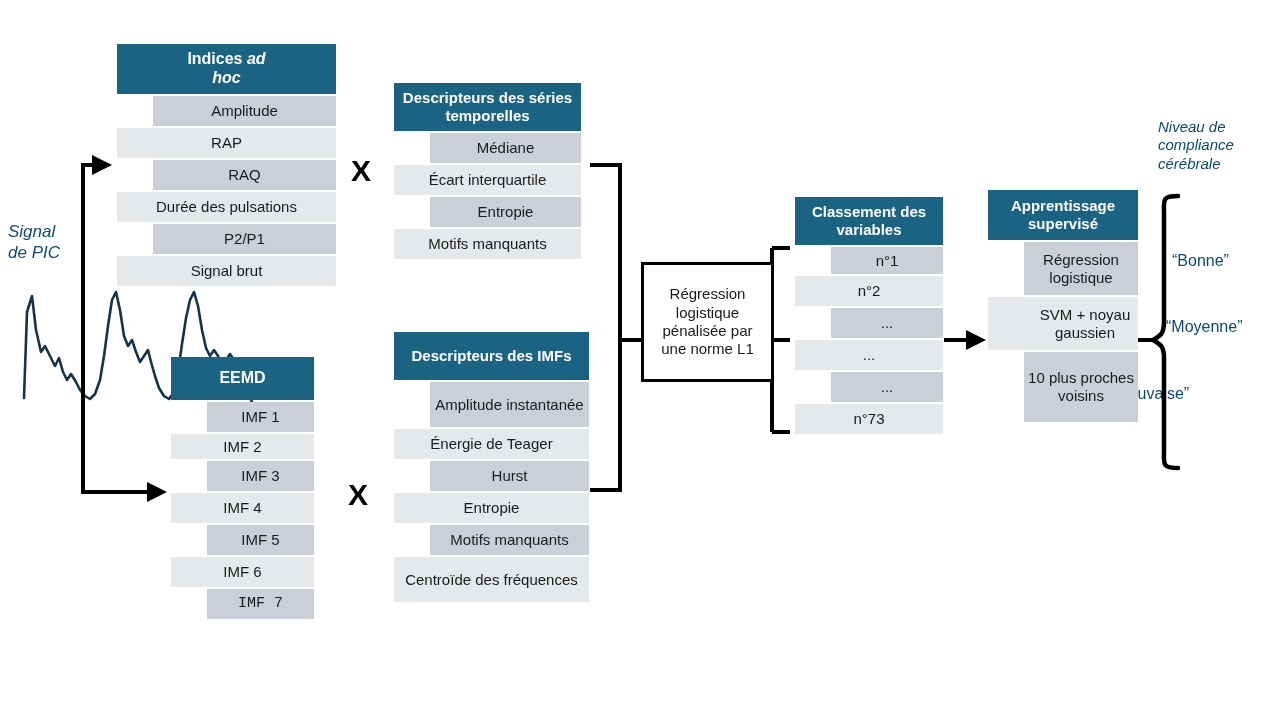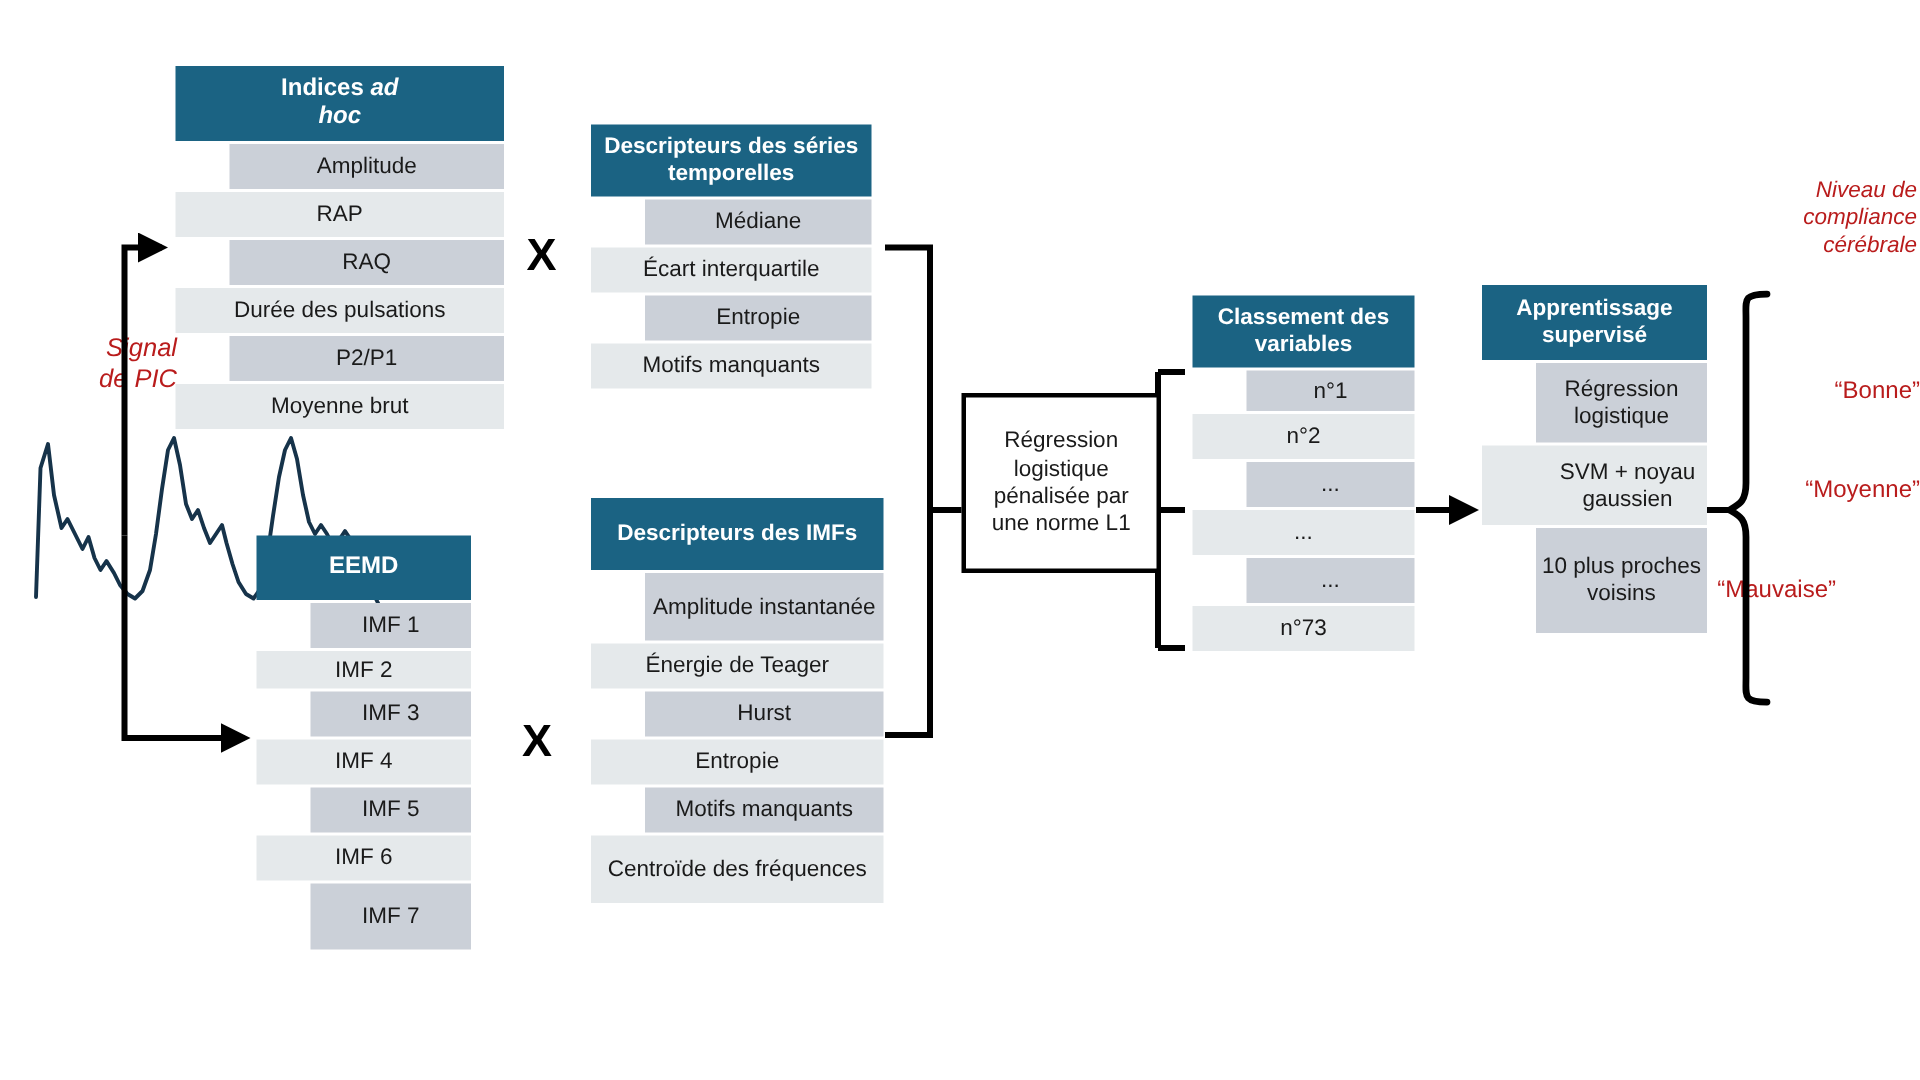--- a/index.html
+++ b/index.html
@@ -55,22 +55,22 @@
     align-items: center;
     justify-content: center;
     text-align: center;
     line-height: 1.22;
     color: #1a1a1a;
   }
 
   
   .ftext {
     position: absolute;
-    color: #b91c1c;
-    text-align: right;
+    color: #0c4a6e;
+    text-align: left;
     line-height: 1.22;
     white-space: pre-line;
   }
   .ital { font-style: italic; }
   .xmark {
     position: absolute;
     font-weight: bold;
     color: #000000;
     font-size: 30px;
     line-height: 1;
@@ -139,32 +139,32 @@
 
   <div class="col" style="left:117px; top:44px; width:219px; z-index:4;">
     <div class="col-head" style="height:50px; font-size:16px;">
       <span><span>Indices </span><em>ad</em><br><em>hoc</em></span>
     </div>
     <div class="row dark" style="height:30px; font-size:15px;">Amplitude</div>
     <div class="row light" style="height:30px; font-size:15px;">RAP</div>
     <div class="row dark" style="height:30px; font-size:15px;">RAQ</div>
     <div class="row light" style="height:30px; font-size:15px;">Durée des pulsations</div>
     <div class="row dark" style="height:30px; font-size:15px;">P2/P1</div>
-    <div class="row light" style="height:30px; font-size:15px;">Moyenne brut</div>
+    <div class="row light" style="height:30px; font-size:15px;">Signal brut</div>
   </div>
 
   <div class="col" style="left:171px; top:357px; width:143px; z-index:4;">
     <div class="col-head" style="height:43px; font-size:16px;">EEMD</div>
     <div class="row dark" style="height:30px; font-size:15px;">IMF 1</div>
     <div class="row light" style="height:25px; font-size:15px;">IMF 2</div>
     <div class="row dark" style="height:30px; font-size:15px;">IMF 3</div>
     <div class="row light" style="height:30px; font-size:15px;">IMF 4</div>
     <div class="row dark" style="height:30px; font-size:15px;">IMF 5</div>
     <div class="row light" style="height:30px; font-size:15px;">IMF 6</div>
-    <div class="row dark" style="height:44px; font-size:15px;">IMF 7</div>
+    <div class="row dark" style="height:30px; font-size:15px;font-family:Liberation Mono, monospace;">IMF 7</div>
   </div>
 
   <div class="xmark" style="left:351px; top:156px;">X</div>
   <div class="xmark" style="left:348px; top:480px;">X</div>
 
   <div class="col" style="left:394px; top:83px; width:187px; z-index:4;">
     <div class="col-head" style="height:48px; font-size:15px;">Descripteurs des séries temporelles</div>
     <div class="row dark" style="height:30px; font-size:15px;">Médiane</div>
     <div class="row light" style="height:30px; font-size:15px;">Écart interquartile</div>
     <div class="row dark" style="height:30px; font-size:15px;">Entropie</div>

